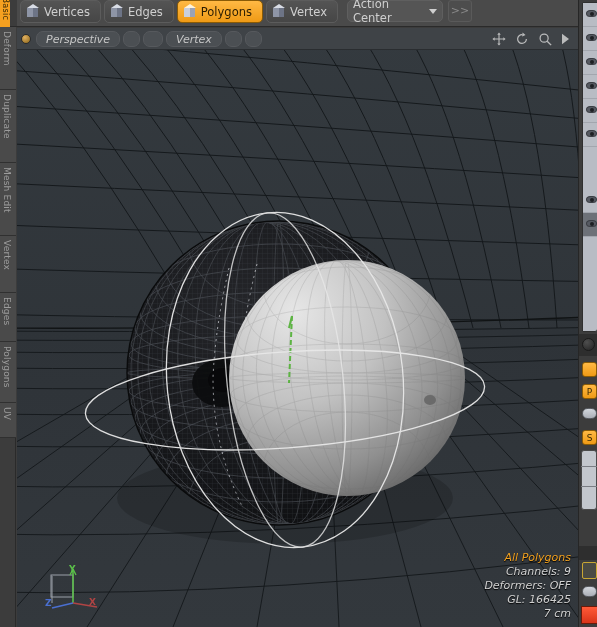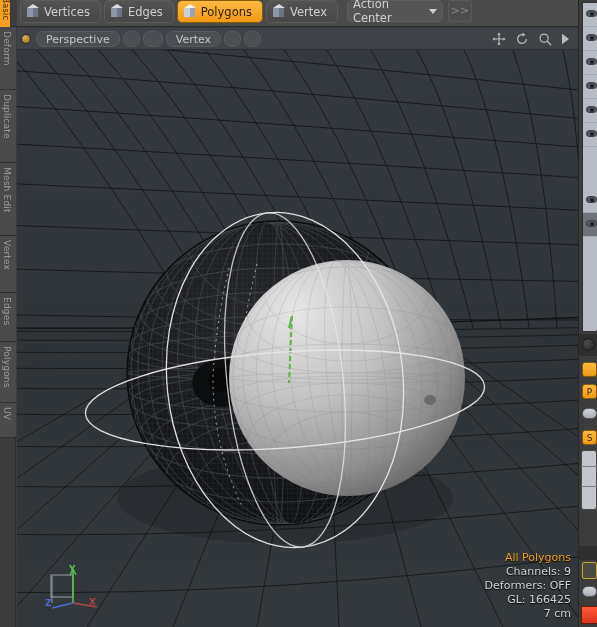--- a/index.html
+++ b/index.html
@@ -93,36 +93,37 @@
     display:flex;align-items:center;box-sizing:border-box;z-index:6;
   }
   .vp-dot{
     width:8px;height:8px;border-radius:50%;margin:0 5px 0 4px;
     background:radial-gradient(circle at 35% 30%,#e0b060,#8a6418);
     border:1px solid #2b2b2b;flex:0 0 auto;cursor:pointer;
   }
   .vp-sel{
     height:16px;line-height:15px;padding:0 9px;margin-right:3px;
     background:#4b4f53;border:1px solid #56595d;border-radius:7px;
-    color:#c6c6c6;font-size:11px;cursor:pointer;box-sizing:border-box;
+    color:#c6c6c6;font-size:11px;cursor:pointer;box-sizing:border-box;font-style:italic;
   }
   .vp-pill{
     width:17px;height:16px;margin-right:3px;
     background:#4b4f53;border:1px solid #56595d;border-radius:7px;
     cursor:pointer;box-sizing:border-box;
   }
   .vp-icons{margin-left:auto;display:flex;align-items:center;padding-right:8px;gap:9px;}
   .vp-icons .ic{width:14px;height:14px;cursor:pointer;opacity:.85;}
 
   
   .scene{position:absolute;inset:0;}
   .hud{
     position:absolute;right:7px;bottom:6px;text-align:right;
     font-size:11px;color:#d0d0d0;line-height:14px;z-index:5;
     text-shadow:0 1px 1px #000;
+    font-style:italic;
   }
   .hud .poly{color:#f0a020;}
   .axis{position:absolute;left:22px;bottom:8px;width:62px;height:56px;z-index:5;}
   .axis .lab{position:absolute;font-size:9px;font-weight:bold;}
 
   
   .rightpanel{
     position:absolute;right:0;top:0;width:19px;height:627px;
     background:#3c3c3c;border-left:1px solid #262626;box-sizing:border-box;
     overflow:hidden;

